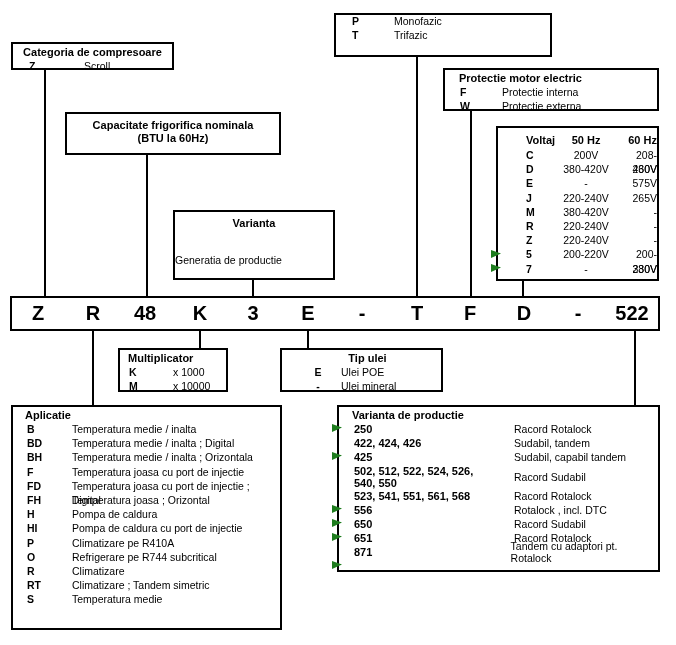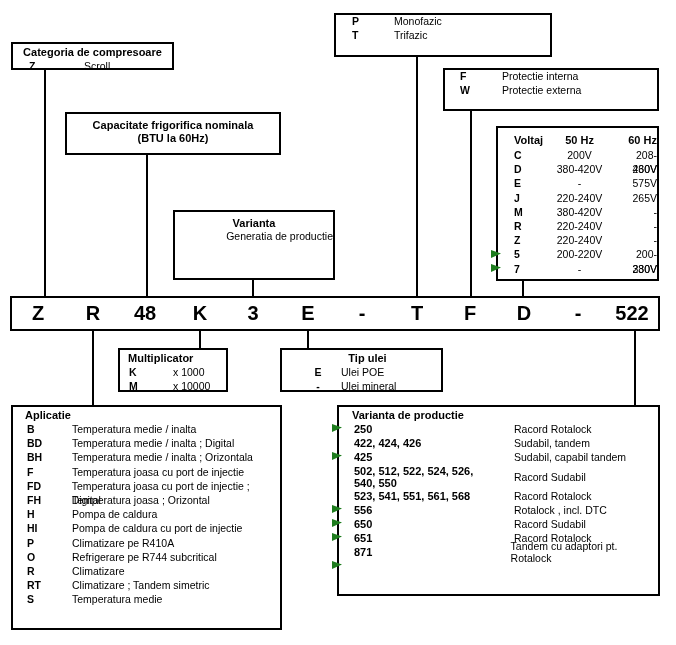--- a/index.html
+++ b/index.html
@@ -26,29 +26,29 @@
   .tm-row{ margin-left:16px; }
   .tm-code{ width:42px; }
   .pr-title{ margin:2px 0 1px 14px; }
   .pr-row{ margin-left:15px; }
   .pr-code{ width:42px; }
 
   
   .vo-head{ display:flex; margin-top:6px; font-weight:bold; font-size:11px; }
   .vo-rows{ position:absolute; left:0; right:0; top:20px; }
   .vo-row{ display:flex; height:14.2px; font-size:10.5px; line-height:14.2px; }
-  .vo-letter{ margin-left:16px; width:32px; font-weight:bold; }
+  .vo-letter{ margin-left:28px; width:32px; font-weight:bold; }
   .vo-50{ width:68px; text-align:center; }
   .vo-60{ width:44px; text-align:right; }
 
   
   .cap-line{ text-align:center; font-weight:bold; font-size:11px; line-height:13px; }
   .cap-line1{ margin-top:5px; }
   .var-title{ text-align:center; margin-top:5px; }
-  .var-desc{ text-align:right; font-size:10.5px; }
+  .var-desc{ text-align:left; font-size:10.5px; margin-top:24px; }
 
   
   .code-char{
     position:absolute; top:0; width:54px; text-align:center;
     font-weight:bold; font-size:20px; line-height:31px;
   }
 
   
   .mu-title{ margin:2px 0 1px 8px; }
   .mu-row{ margin-left:9px; }
@@ -108,20 +108,21 @@
       <span class="code tm-code">P</span>
       <span>Monofazic</span>
     </div>
     <div class="row tm-row">
       <span class="code tm-code">T</span>
       <span>Trifazic</span>
     </div>
   </div>
 
   <div class="box" style="left:443px;top:68px;width:216px;height:43px;">
+    <div class="title pr-title">Protectie motor electric</div>
     <div class="row pr-row">
       <span class="code pr-code">F</span>
       <span>Protectie interna</span>
     </div>
     <div class="row pr-row">
       <span class="code pr-code">W</span>
       <span>Protectie externa</span>
     </div>
   </div>
 
@@ -282,21 +283,21 @@
           <span class="ap-code">RT</span>
           <span>Climatizare ; Tandem simetric</span>
         </div>
       <div class="ap-row">
           <span class="ap-code">S</span>
           <span>Temperatura medie</span>
         </div>
     </div>
   </div>
 
-  <div class="box" style="left:337px;top:405px;width:323px;height:191px;overflow:visible;">
+  <div class="box" style="left:337px;top:405px;width:323px;height:167px;overflow:visible;">
     <div class="title vp-title">Varianta de productie</div>
     <div class="vp-rows">
       <div class="vp-row">
           <span class="vp-code">250</span>
           <span class="vp-desc">Racord Rotalock</span>
         </div>
       <div class="vp-row">
           <span class="vp-code">422, 424, 426</span>
           <span class="vp-desc">Sudabil, tandem</span>
         </div>

